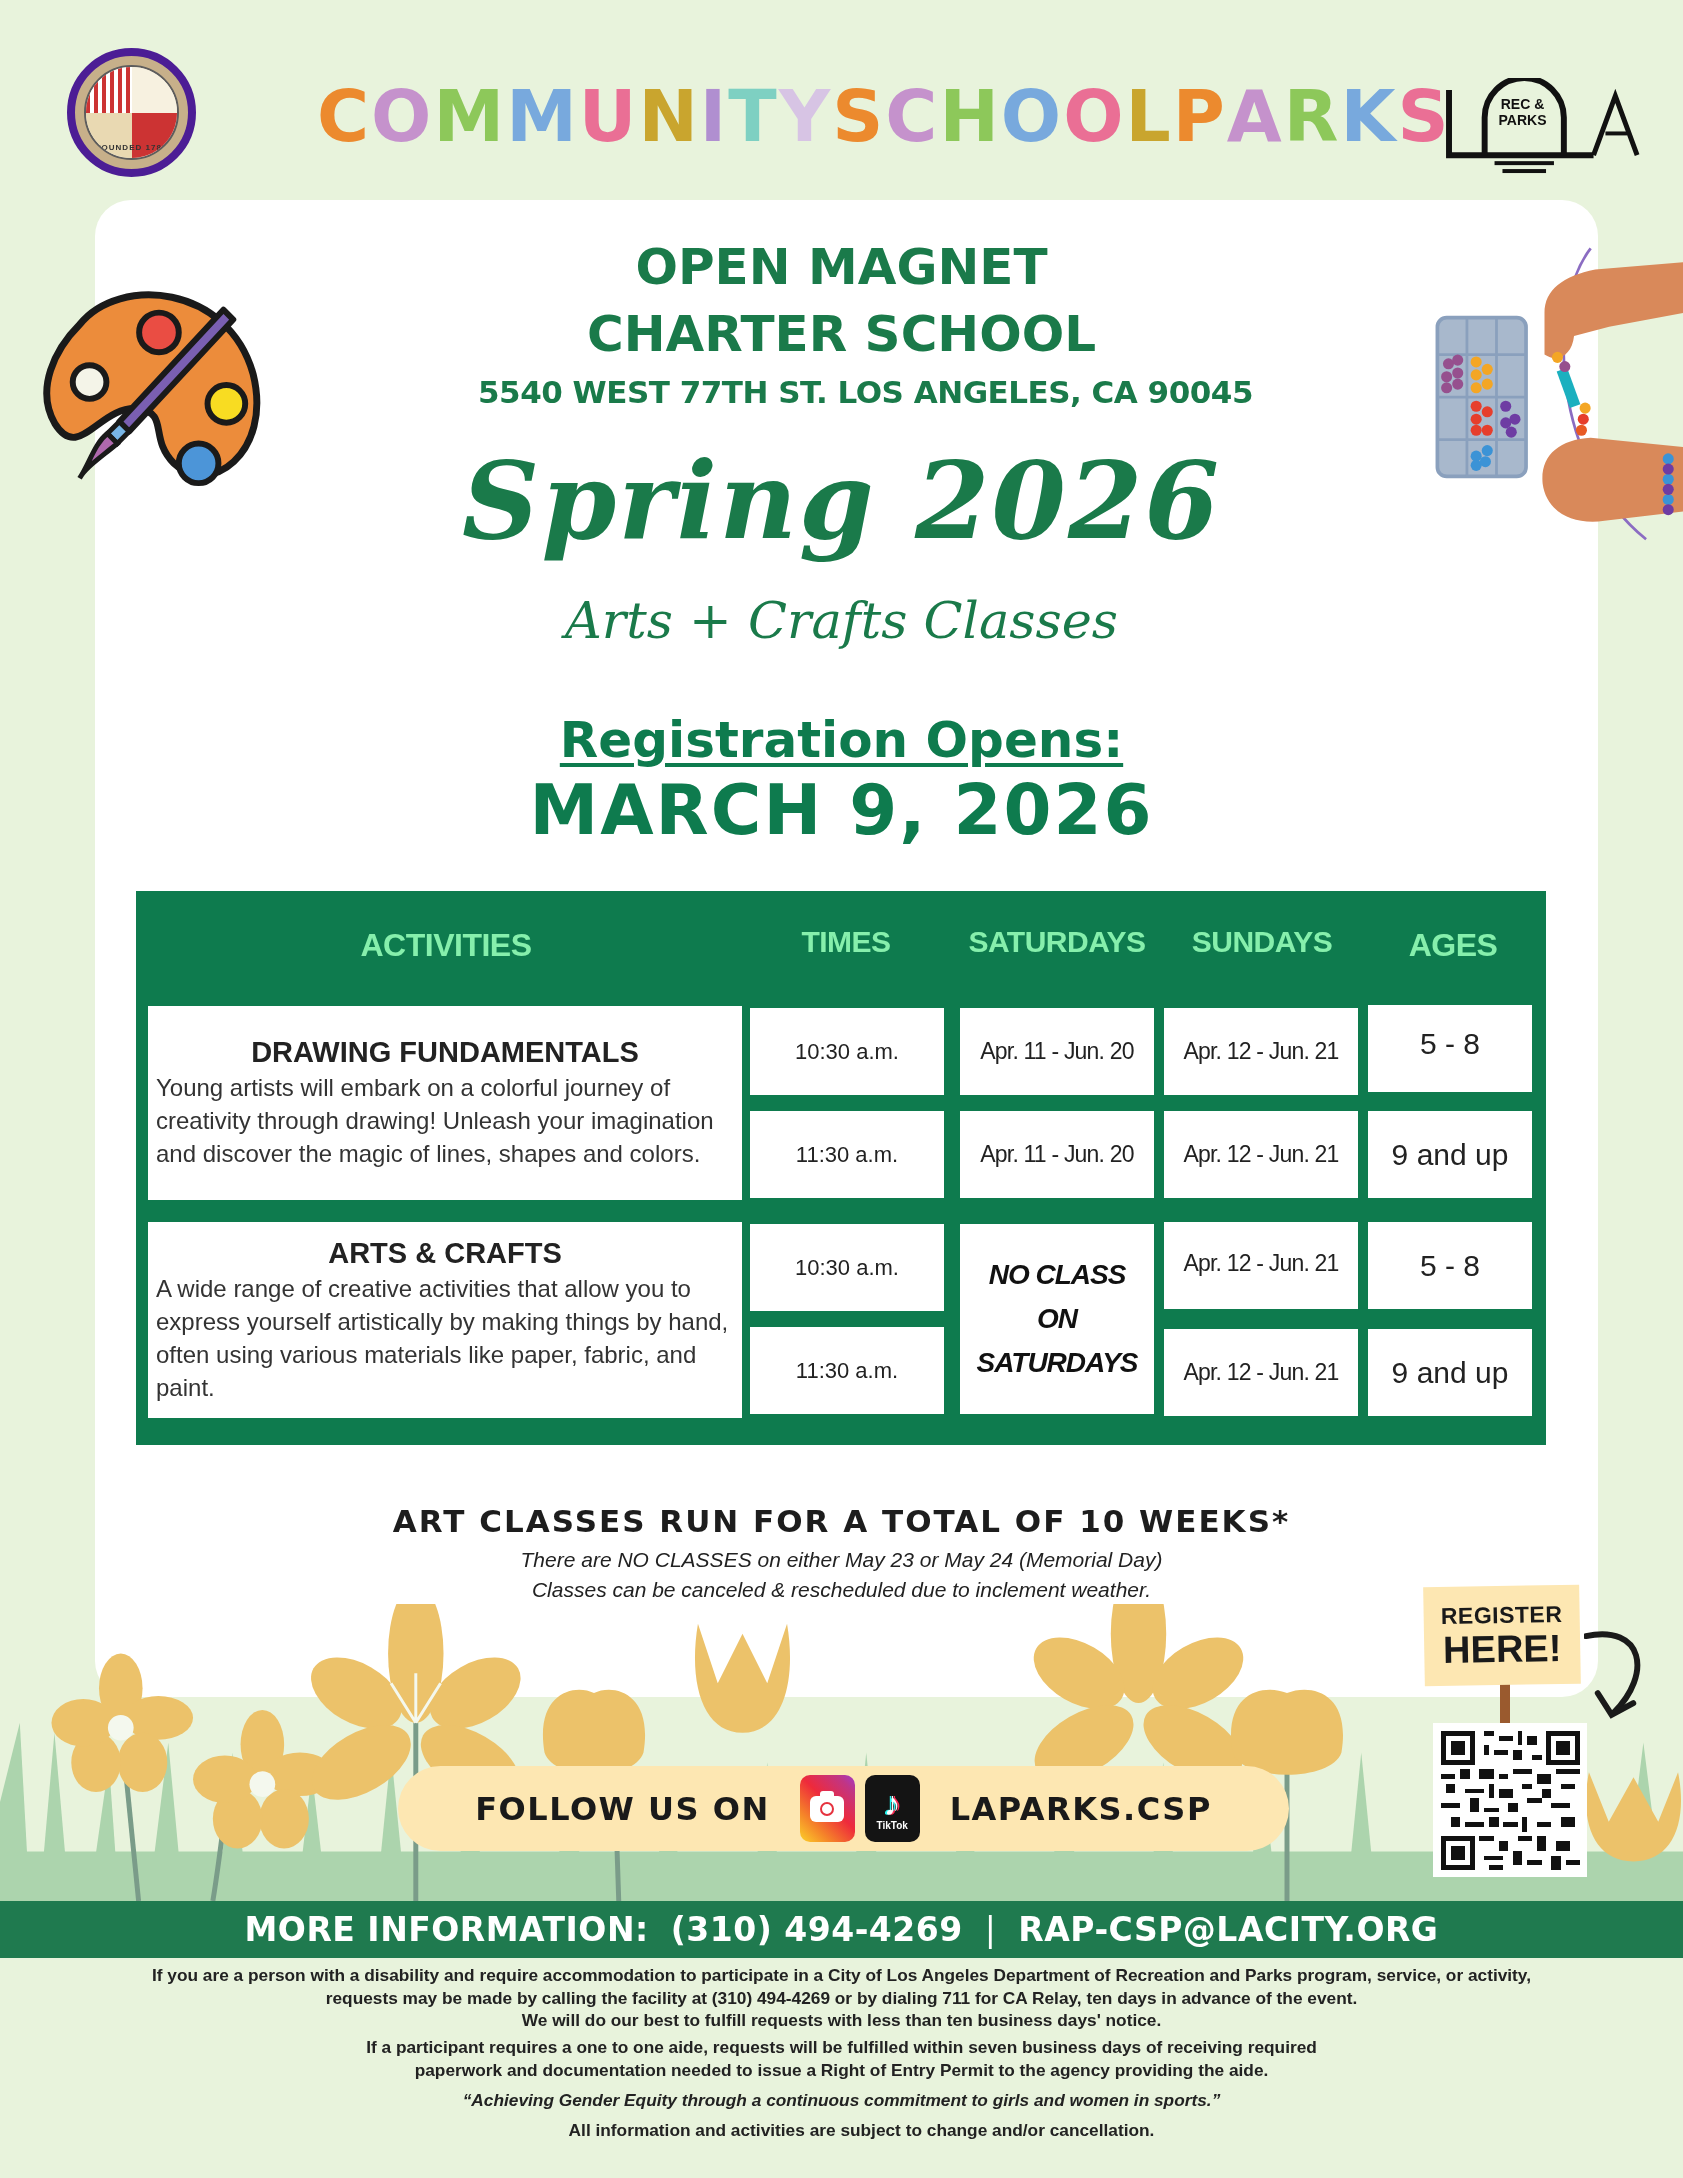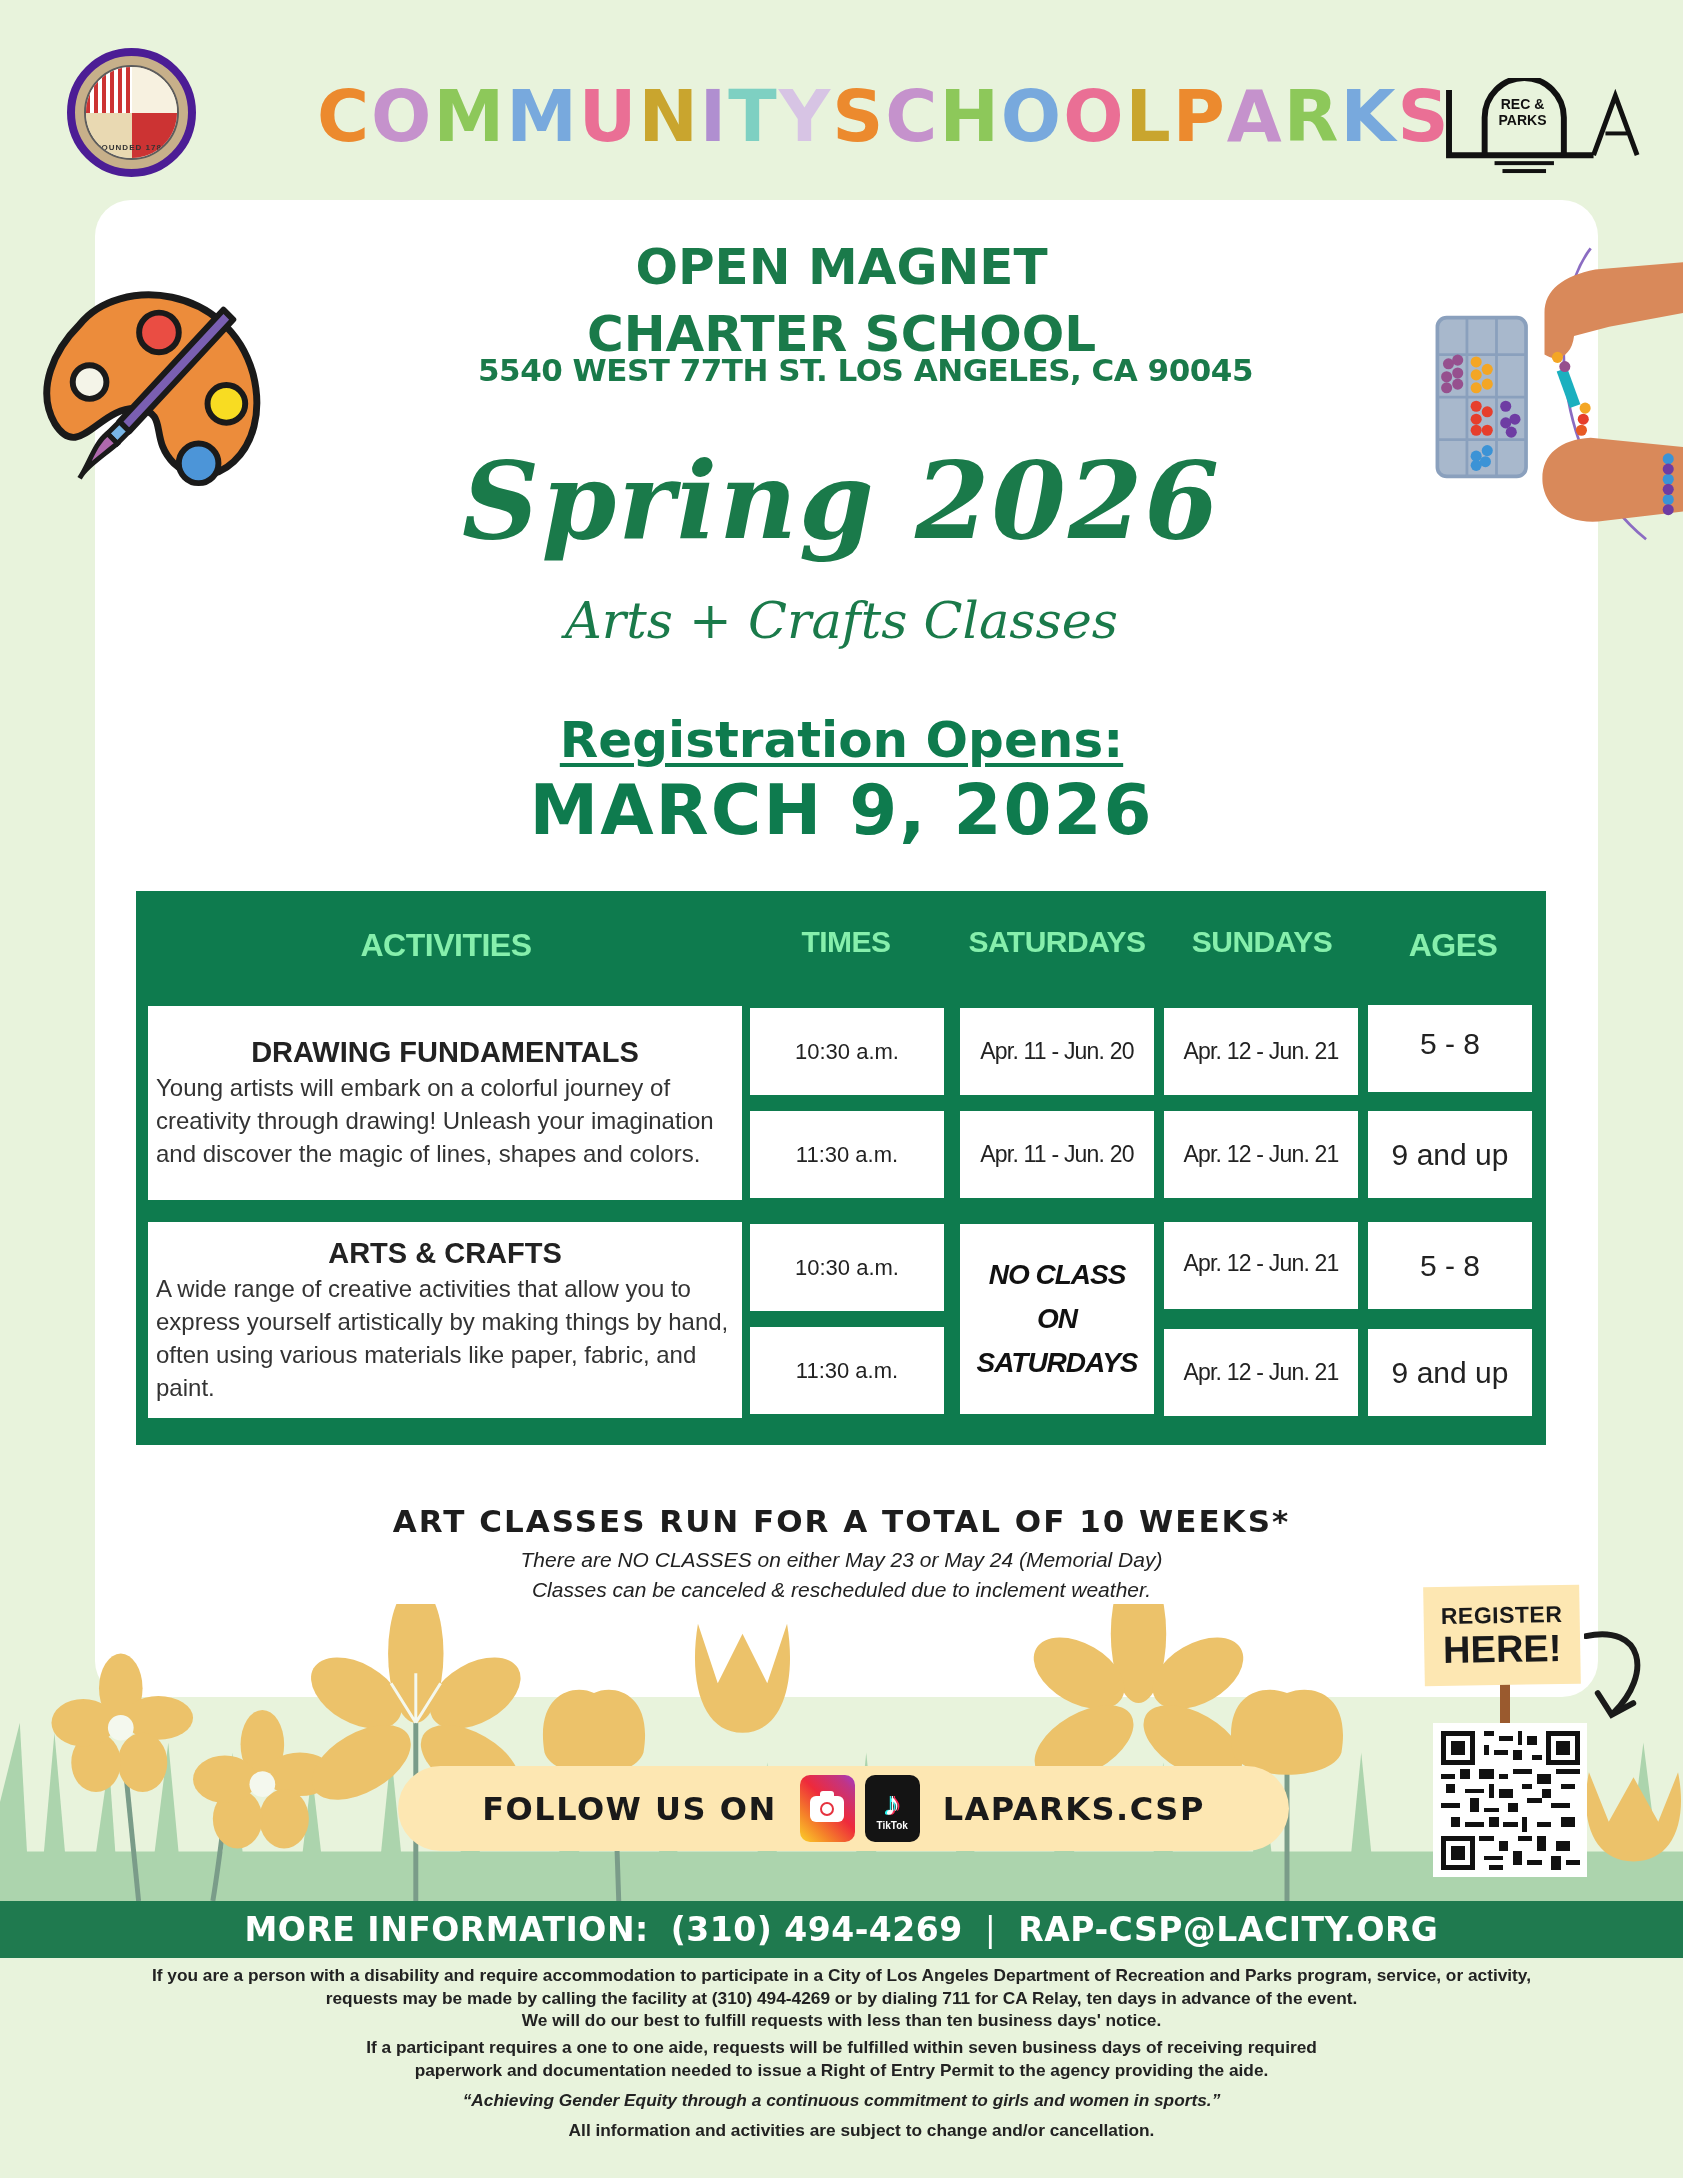--- a/index.html
+++ b/index.html
@@ -58,21 +58,21 @@
   .beads { position: absolute; left: 1406px; top: 228px; width: 277px; height: 327px; }
 
   .school-name {
     position: absolute; left: 0; width: 1683px; text-align: center;
     color: #1a7a4a; font-weight: 900; font-size: 50px; line-height: 63px;
     font-family: "DejaVu Sans", sans-serif;
   }
   .school-name.l1 { top: 236px; }
   .school-name.l2 { top: 303px; }
   .address {
-    position: absolute; left: 0; width: 1683px; top: 352px; text-align: center;
+    position: absolute; left: 0; width: 1683px; top: 374px; text-align: center;
     color: #1a7a4a; font-weight: 900; font-size: 31px;
     font-family: "DejaVu Sans", sans-serif; letter-spacing: -0.5px; padding-left: 48px;
   }
   .season {
     position: absolute; left: 0; width: 1683px; top: 436px; text-align: center;
     color: #1a7a4a; font-family: "DejaVu Serif", serif; font-style: italic;
     font-weight: 900; font-size: 107px; line-height: 129px; letter-spacing: 2px;
   }
   .subtitle {
     position: absolute; left: 0; width: 1683px; top: 586px; text-align: center;
@@ -127,21 +127,21 @@
   }
   .note.n1 { top: 1548px; }
   .note.n2 { top: 1578px; }
 
   
   .garden { position: absolute; left: 0; top: 1604px; width: 1683px; height: 297px; }
 
   .follow {
     position: absolute; left: 398px; top: 1766px; width: 891px; height: 85px;
     background: #fde7b2; border-radius: 43px; display: flex; align-items: center;
-    justify-content: center; gap: 15px;
+    justify-content: center; gap: 22px;
   }
   .follow-label, .follow-handle {
     font-weight: 900; font-size: 32px; letter-spacing: 1.5px; color: #1a1a1a;
     font-family: "DejaVu Sans", sans-serif;
   }
   .social { display: flex; gap: 10px; margin: 0 8px; }
   .ig-icon {
     width: 55px; height: 67px; border-radius: 10px;
     background: linear-gradient(45deg,#fcd12a 0%,#f58529 25%,#ee2a3b 55%,#c13584 85%,#a13acb 100%);
     display: flex; align-items: center; justify-content: center;

